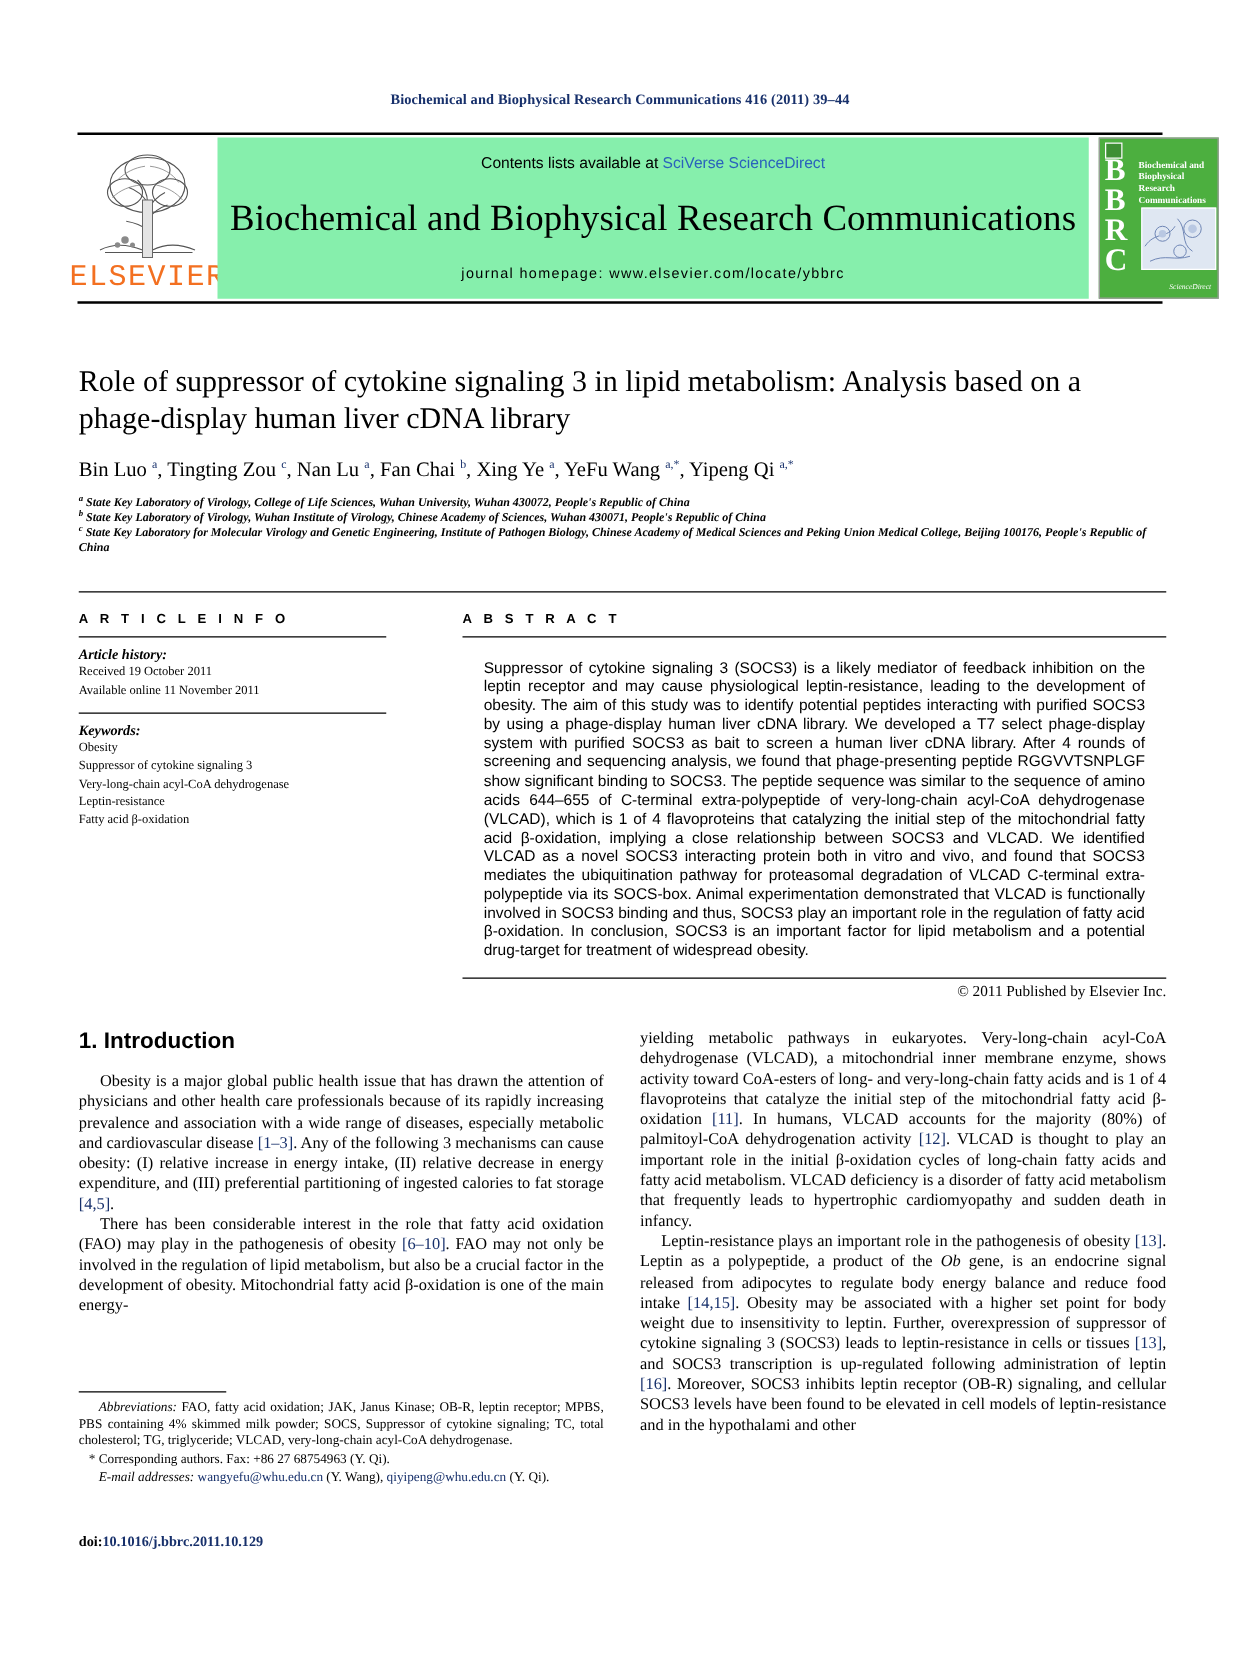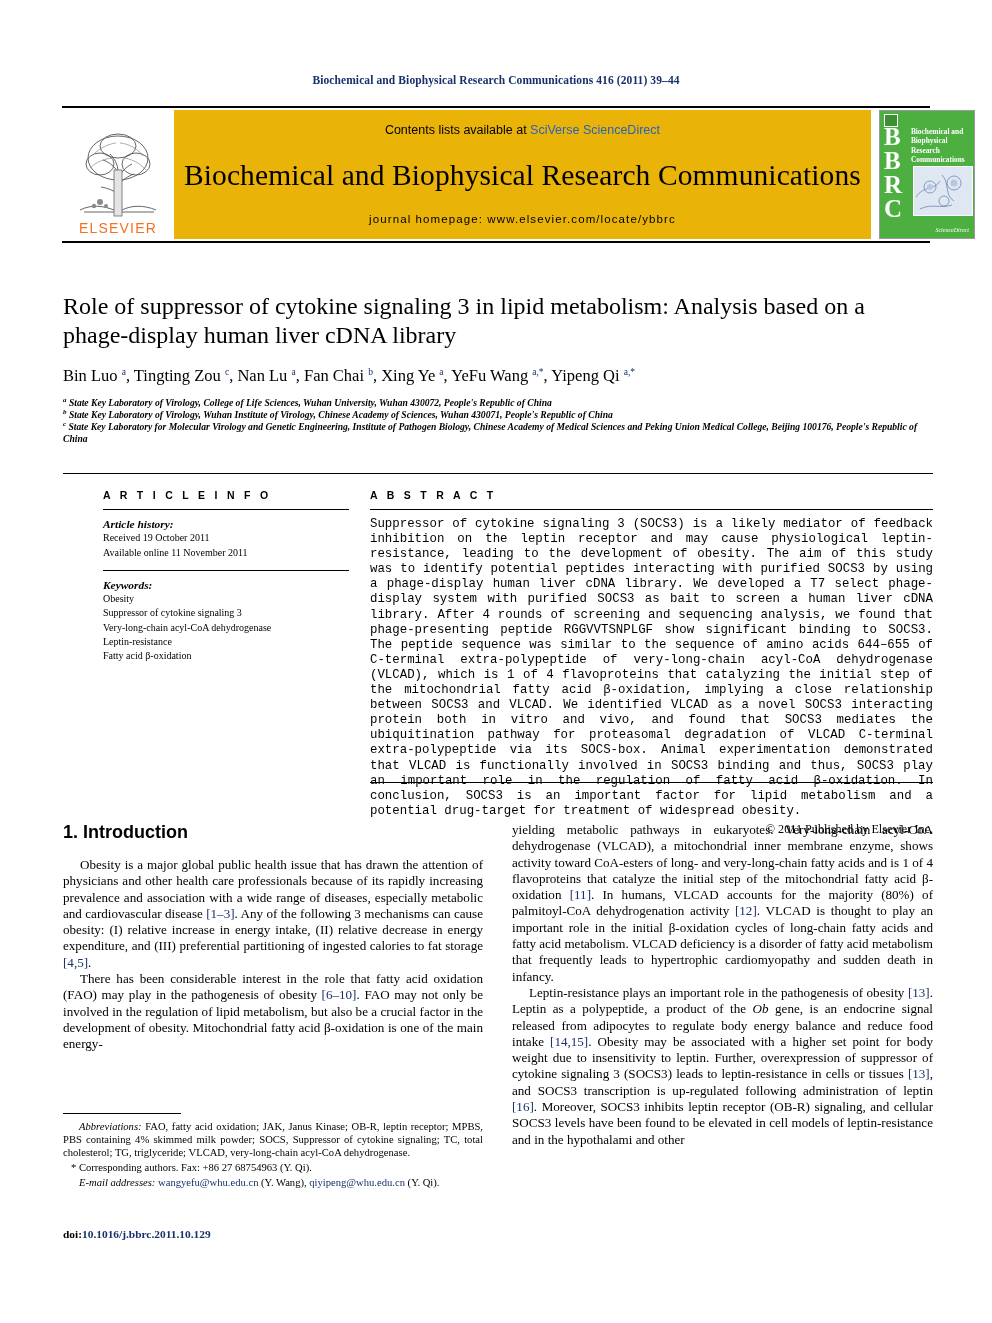--- a/index.html
+++ b/index.html
@@ -56,30 +56,30 @@
     flex: 0 0 112px;
     display: flex;
     flex-direction: column;
     align-items: center;
     justify-content: flex-end;
     padding-bottom: 4px;
     box-sizing: border-box;
   }
   .tree-svg { display:block; }
   .elsevier-word {
-    font-family: Liberation Sans, sans-serif;
-    font-size: 14px;
+    font-family: Liberation Mono, monospace;
+    font-size: 24px;
     letter-spacing: 1.2px;
     color: #F37021;
     line-height: 1;
     margin-top: 1px;
   }
   .journal-band {
     flex: 1 1 auto;
-    background: #eab308;
+    background: #86efac;
     display: flex;
     flex-direction: column;
     align-items: center;
     justify-content: space-between;
     padding: 13px 10px 14px 10px;
     box-sizing: border-box;
   }
   .contents-line {
     font-family: "Liberation Sans", sans-serif;
     font-size: 12.5px;
@@ -216,21 +216,20 @@
     left: 63px;
     top: 473px;
     width: 870px;
     border-top: 1px solid #000;
   }
   .info-col {
     position: absolute;
     left: 63px;
     top: 489px;
     width: 246px;
-    margin-left: 40px;
   }
   .abs-col {
     position: absolute;
     left: 370px;
     top: 489px;
     width: 563px;
   }
   .sec-head {
     font-family: "Liberation Sans", sans-serif;
     font-size: 10.5px;
@@ -250,25 +249,25 @@
     font-weight: bold;
     font-size: 11.4px;
     line-height: 14.3px;
   }
   .info-line {
     font-family: Liberation Serif, serif;
     font-size: 10px;
     line-height: 14.3px;
   }
   .abstract-text {
-    font-family: Liberation Mono, monospace;
+    font-family: Liberation Sans, sans-serif;
     font-size: 12.4px;
     line-height: 15.1px;
     text-align: justify;
-    margin: 0;
+    margin: 17px;
   }
   .copyright-line {
     font-family: "Liberation Serif", serif;
     font-size: 12.2px;
     text-align: right;
     margin-top: 3px;
   }
   .cols-rule-bottom {
     position: absolute;
     left: 370px;

